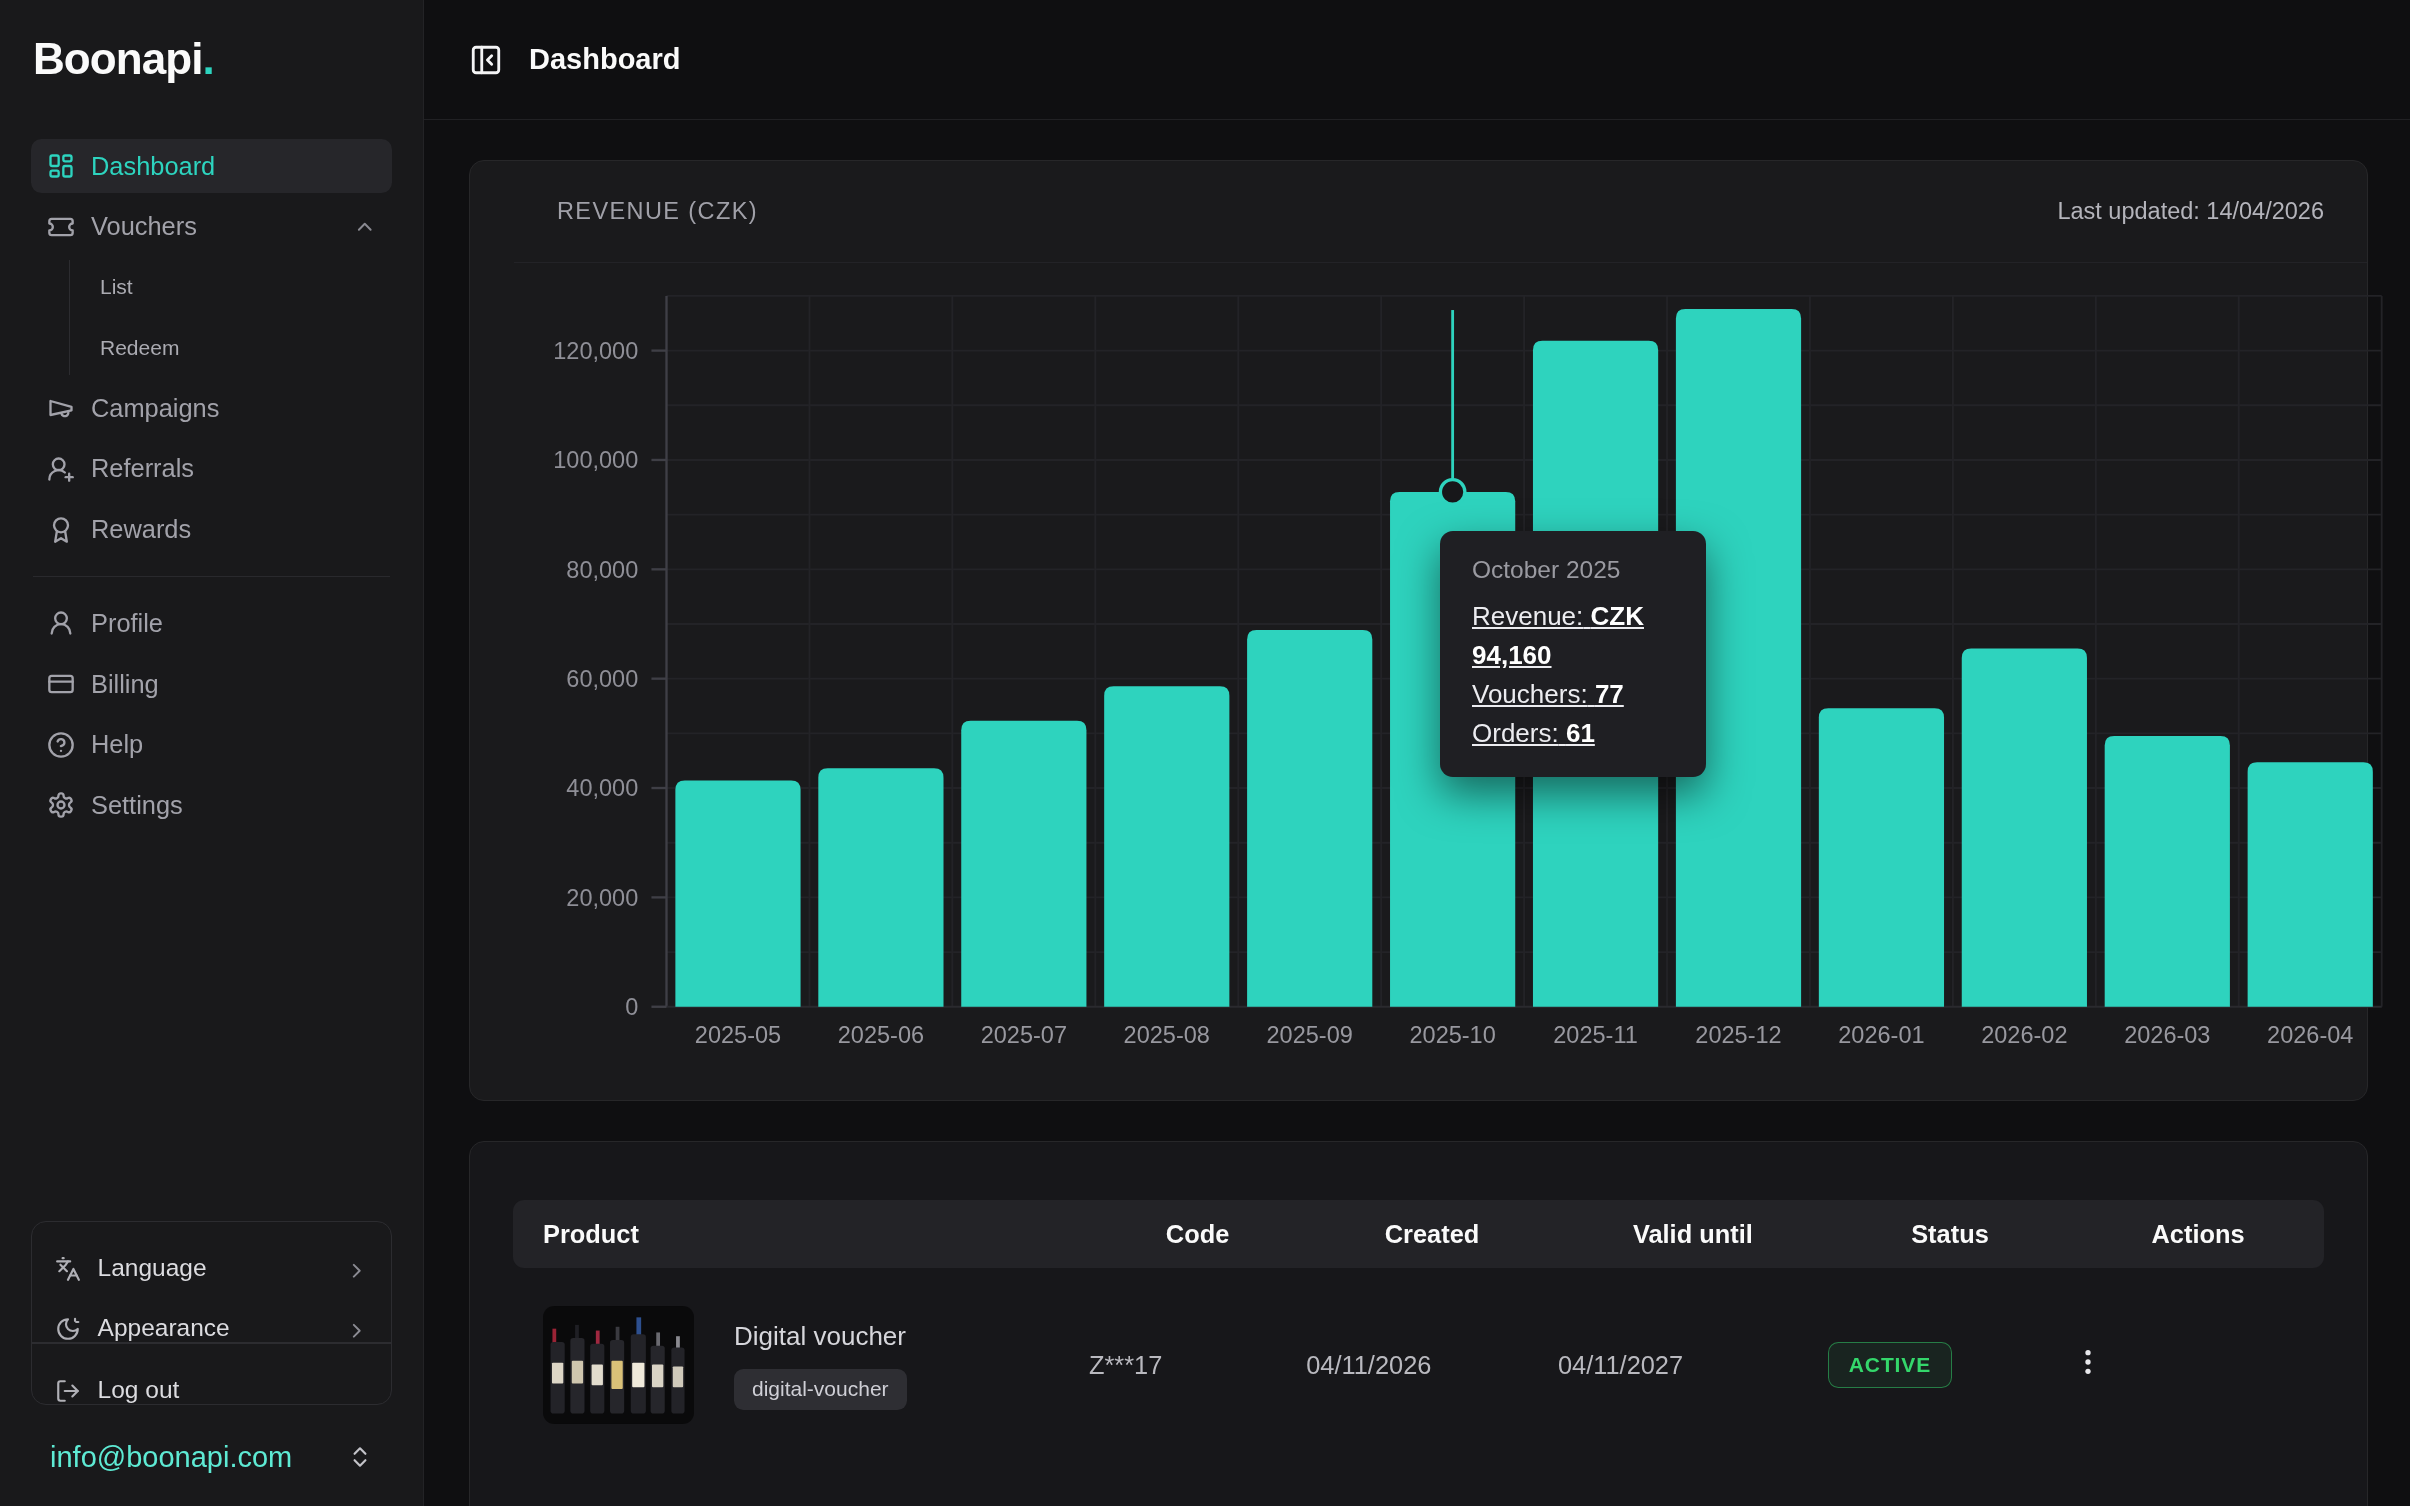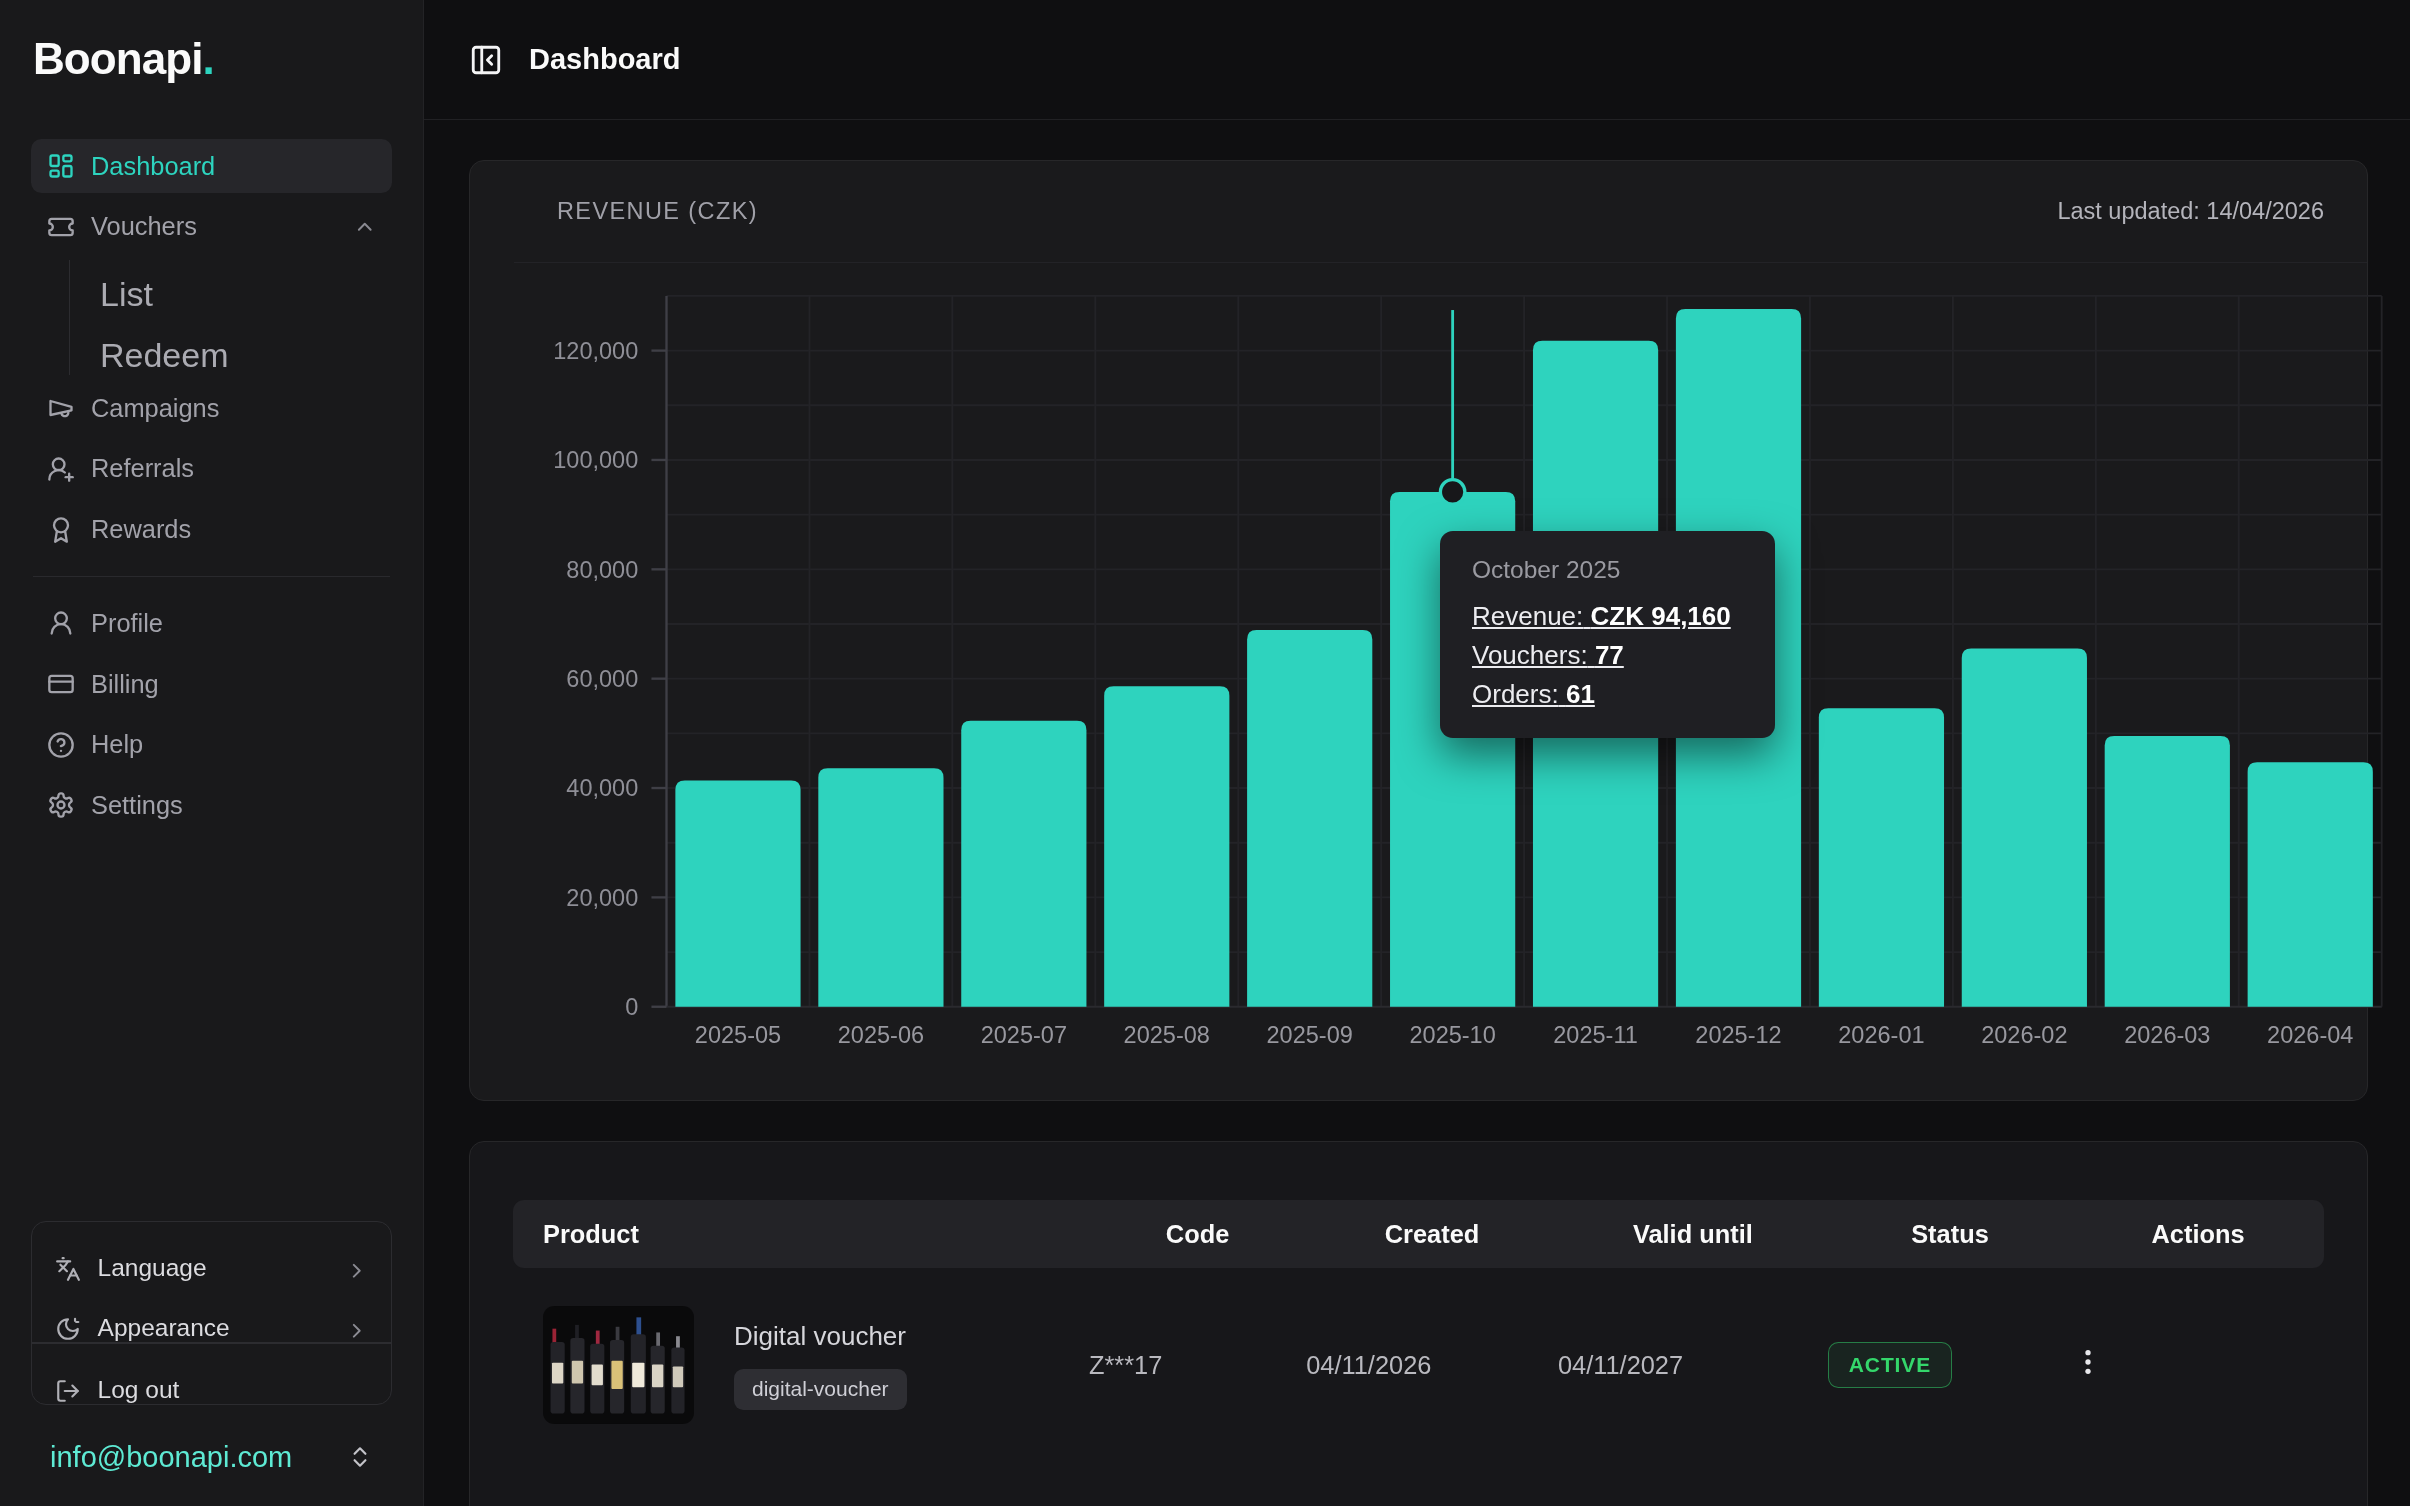--- a/index.html
+++ b/index.html
@@ -13,22 +13,22 @@
              display:flex; flex-direction:column; }
   .logo { font-size:44px; font-weight:800; color:#fafafa; letter-spacing:-0.9px; margin-left:1.9px; }
   .logo .dot { color:#2dd4bf; }
   .nav { margin-top:55px; }
   .nav-item { display:flex; align-items:center; gap:16px; height:54px; margin-bottom:6.6px;
               padding:0 16px; border-radius:10.4px; color:#a2a2aa; font-size:25.4px; cursor:pointer; }
   .nav-item.active { background:#26262a; color:#2dd4bf; }
   .nav-item .ic { width:28px; height:28px; flex:0 0 28px; display:flex; }
   .nav-item .spacer { flex:1; }
   .nav-children { margin:1.9px 0 6.6px 38px; border-left:1.9px solid #2c2c30; padding-left:30px; }
-  .nav-child { display:flex; align-items:flex-end; height:54px; margin-bottom:6.6px;
-               color:#ababb2; font-size:34px; cursor:pointer; border-radius:9.4px; }
+  .nav-child { display:flex; align-items:center; height:54px; margin-bottom:6.6px;
+               color:#ababb2; font-size:21px; cursor:pointer; border-radius:9.4px; }
   .nav-divider { height:1.9px; background:#29292d; margin:19px 1.9px; }
   svg.lucide { width:100%; height:100%; fill:none; stroke:currentColor; stroke-width:2;
                stroke-linecap:round; stroke-linejoin:round; }
   .chev { width:23.5px; height:23.5px; color:#8a8a92; }
 
   .side-footer { margin-top:auto; }
   .footer-box { border:1.9px solid #2c2c30; border-radius:15px; overflow:hidden; }
   .footer-item { display:flex; align-items:flex-end; gap:17px; height:60px; padding:0 22.6px;
                  color:#dcdce0; font-size:24.5px; cursor:pointer; }
   .footer-item .ic { width:26px; height:26px; flex:0 0 26px; color:#b0b0b6; display:flex; }
@@ -50,21 +50,21 @@
 
   .card { background:#1a1a1c; border:1.9px solid #272729; border-radius:15px; width:1899px; }
   .chart-card { height:941px;padding-left:44px; }
   .card-head { height:102px; display:flex; align-items:center; justify-content:space-between;
                padding:0 43px; border-bottom:1.9px solid #232327; }
   .card-title { font-size:23.5px; color:#a0a0a8; letter-spacing:1.4px; }
   .card-updated { font-size:23.5px; color:#b4b4bb; }
   .chart-body { position:relative; width:100%; height:837px; }
   .chart-body svg text { font-family:"Liberation Sans", sans-serif; }
 
-  .tooltip { position:absolute; left:926px; top:268px; width:335px; background:#1f1f23;
+  .tooltip { position:absolute; left:926px; top:268px; width:266px; background:#1f1f23;
              border-radius:13px; padding:24.5px 32px; box-shadow:0 17px 41px rgba(0,0,0,.5); }
   .tt-title { font-size:24.5px; color:#9a9aa1; margin-bottom:13px; }
   .tt-row { font-size:26px; color:#ececf0; line-height:39px;text-decoration:underline; }
   .tt-row b { color:#ffffff; }
 
   
   .table-card { margin-top:40px; background:#17171a; height:395px; padding:58px 43px 0 43px; }
   .thead, .trow { display:grid; grid-template-columns:31.8% 12% 13.9% 14.9% 13.5% 13.9%; align-items:center; }
   .thead { background:#232327; border-radius:11.3px; height:68px; font-weight:700; font-size:25.4px; color:#fafafa; }
   .th { text-align:center; }

